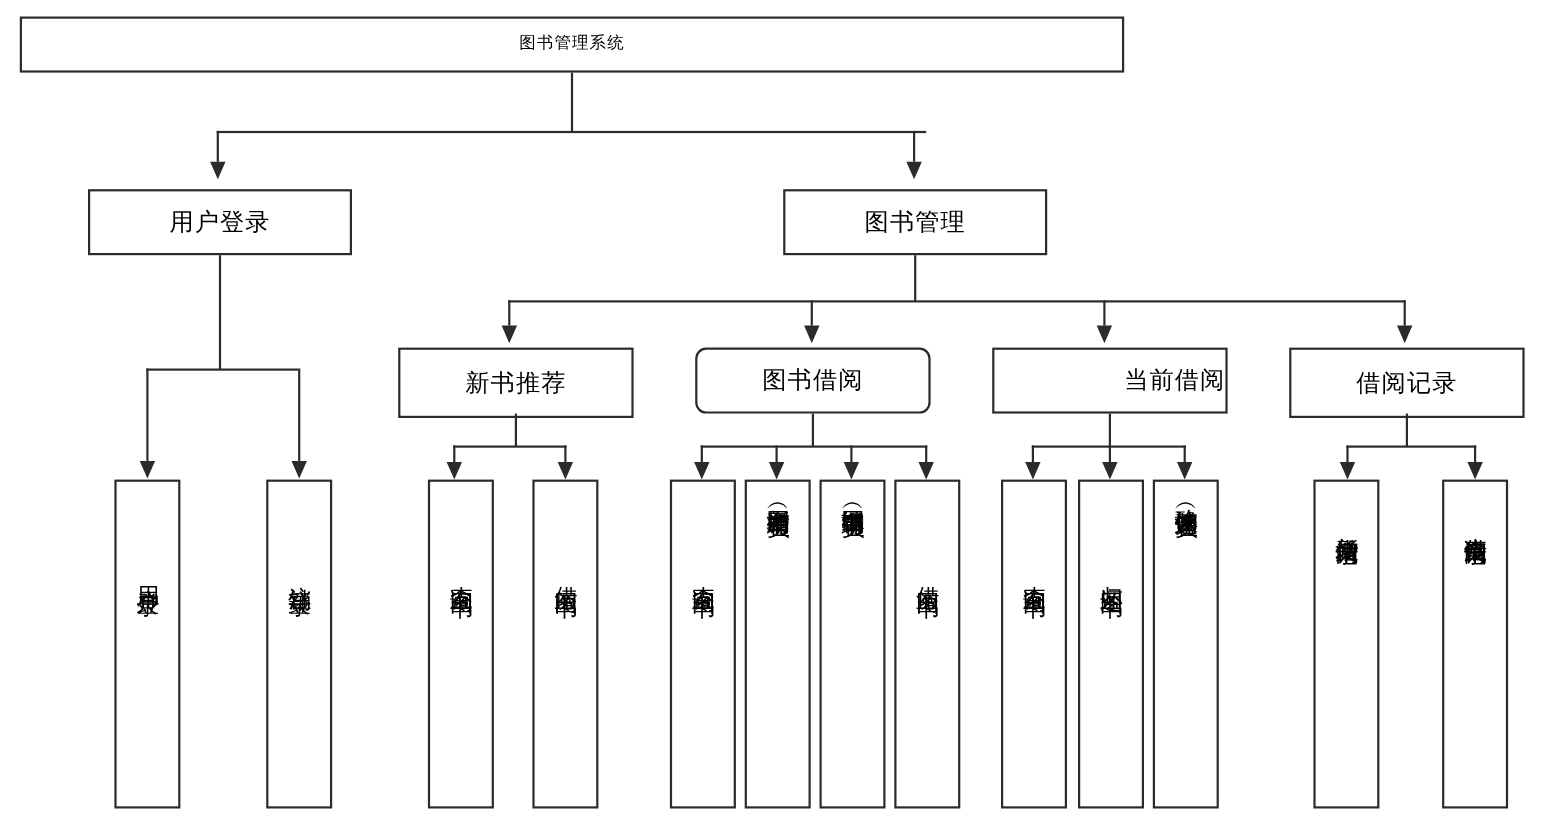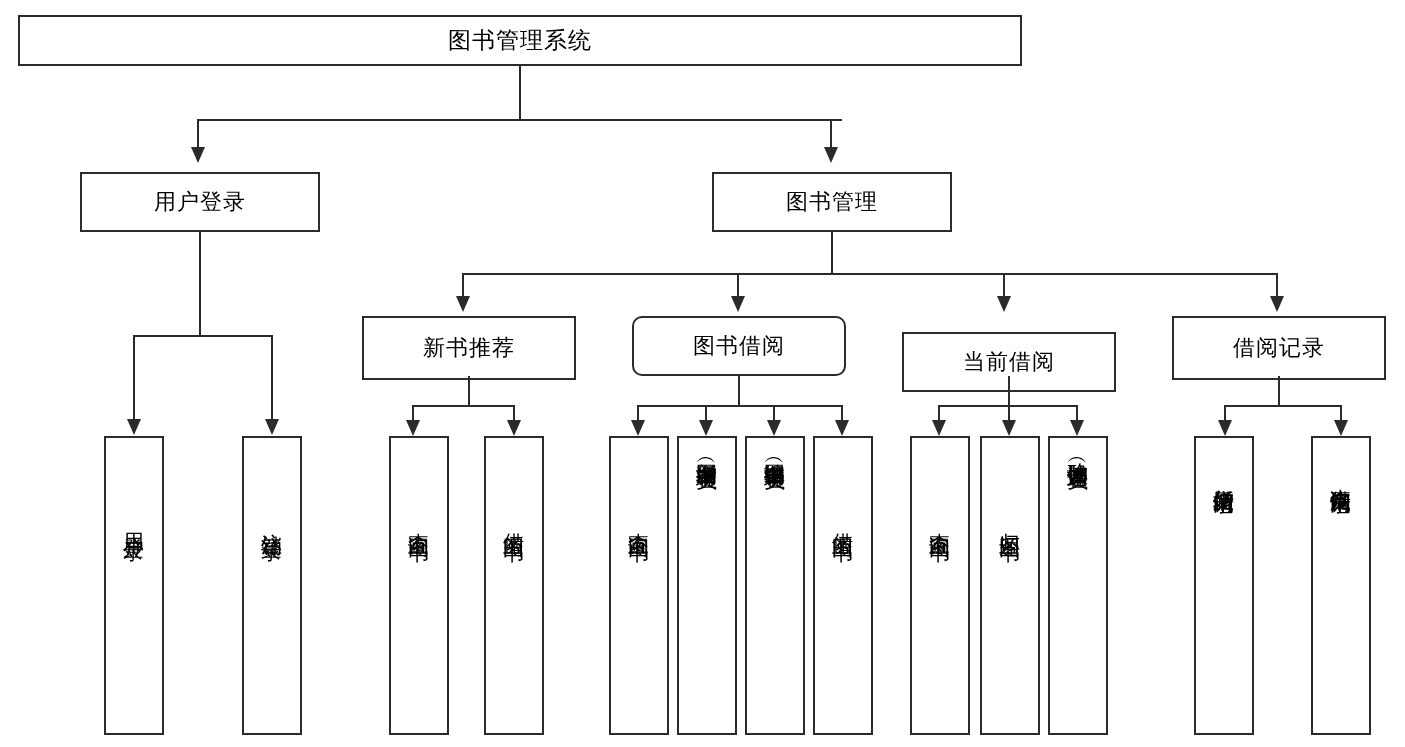--- a/index.html
+++ b/index.html
@@ -29,21 +29,21 @@
   .node .lbl{
     display:block;
     color:#000;
     white-space:pre-line;
   }
   
   .node.h .lbl{
     font-size:22px;
     letter-spacing:1px;
   }
-  .node.root .lbl{font-size:23px;}
+  .node.root .lbl{font-size:15px;}
   
   .node.v{
     align-items:flex-start;
     justify-content:center;
     padding-top:14px;
   }
   .node.v .lbl{
     writing-mode:vertical-rl;
     text-orientation:upright;
     font-size:21px;
@@ -116,21 +116,21 @@
   <div class="arrow" style="left:731px;top:296px;"></div>
   <div class="arrow" style="left:997px;top:296px;"></div>
   <div class="arrow" style="left:1270px;top:296px;"></div>
 
   <div class="node h" style="left:362px;top:316px;width:214px;height:64px;">
     <span class="lbl">新书推荐</span>
   </div>
   <div class="node h" style="left:632px;top:316px;width:214px;height:60px;border-radius:10px;">
     <span class="lbl">图书借阅</span>
   </div>
-  <div class="node h" style="left:902px;top:332px;width:214px;height:60px;">
+  <div class="node h" style="left:902px;top:316px;width:214px;height:60px;justify-content:flex-end;">
     <span class="lbl">当前借阅</span>
   </div>
   <div class="node h" style="left:1172px;top:316px;width:214px;height:64px;">
     <span class="lbl">借阅记录</span>
   </div>
 
   <div class="ln vline" style="left:468px;top:376px;height:30px;"></div>
   <div class="ln hline" style="left:412px;top:405px;width:103px;"></div>
   <div class="ln vline" style="left:412px;top:405px;height:15px;"></div>
   <div class="ln vline" style="left:513px;top:405px;height:15px;"></div>

